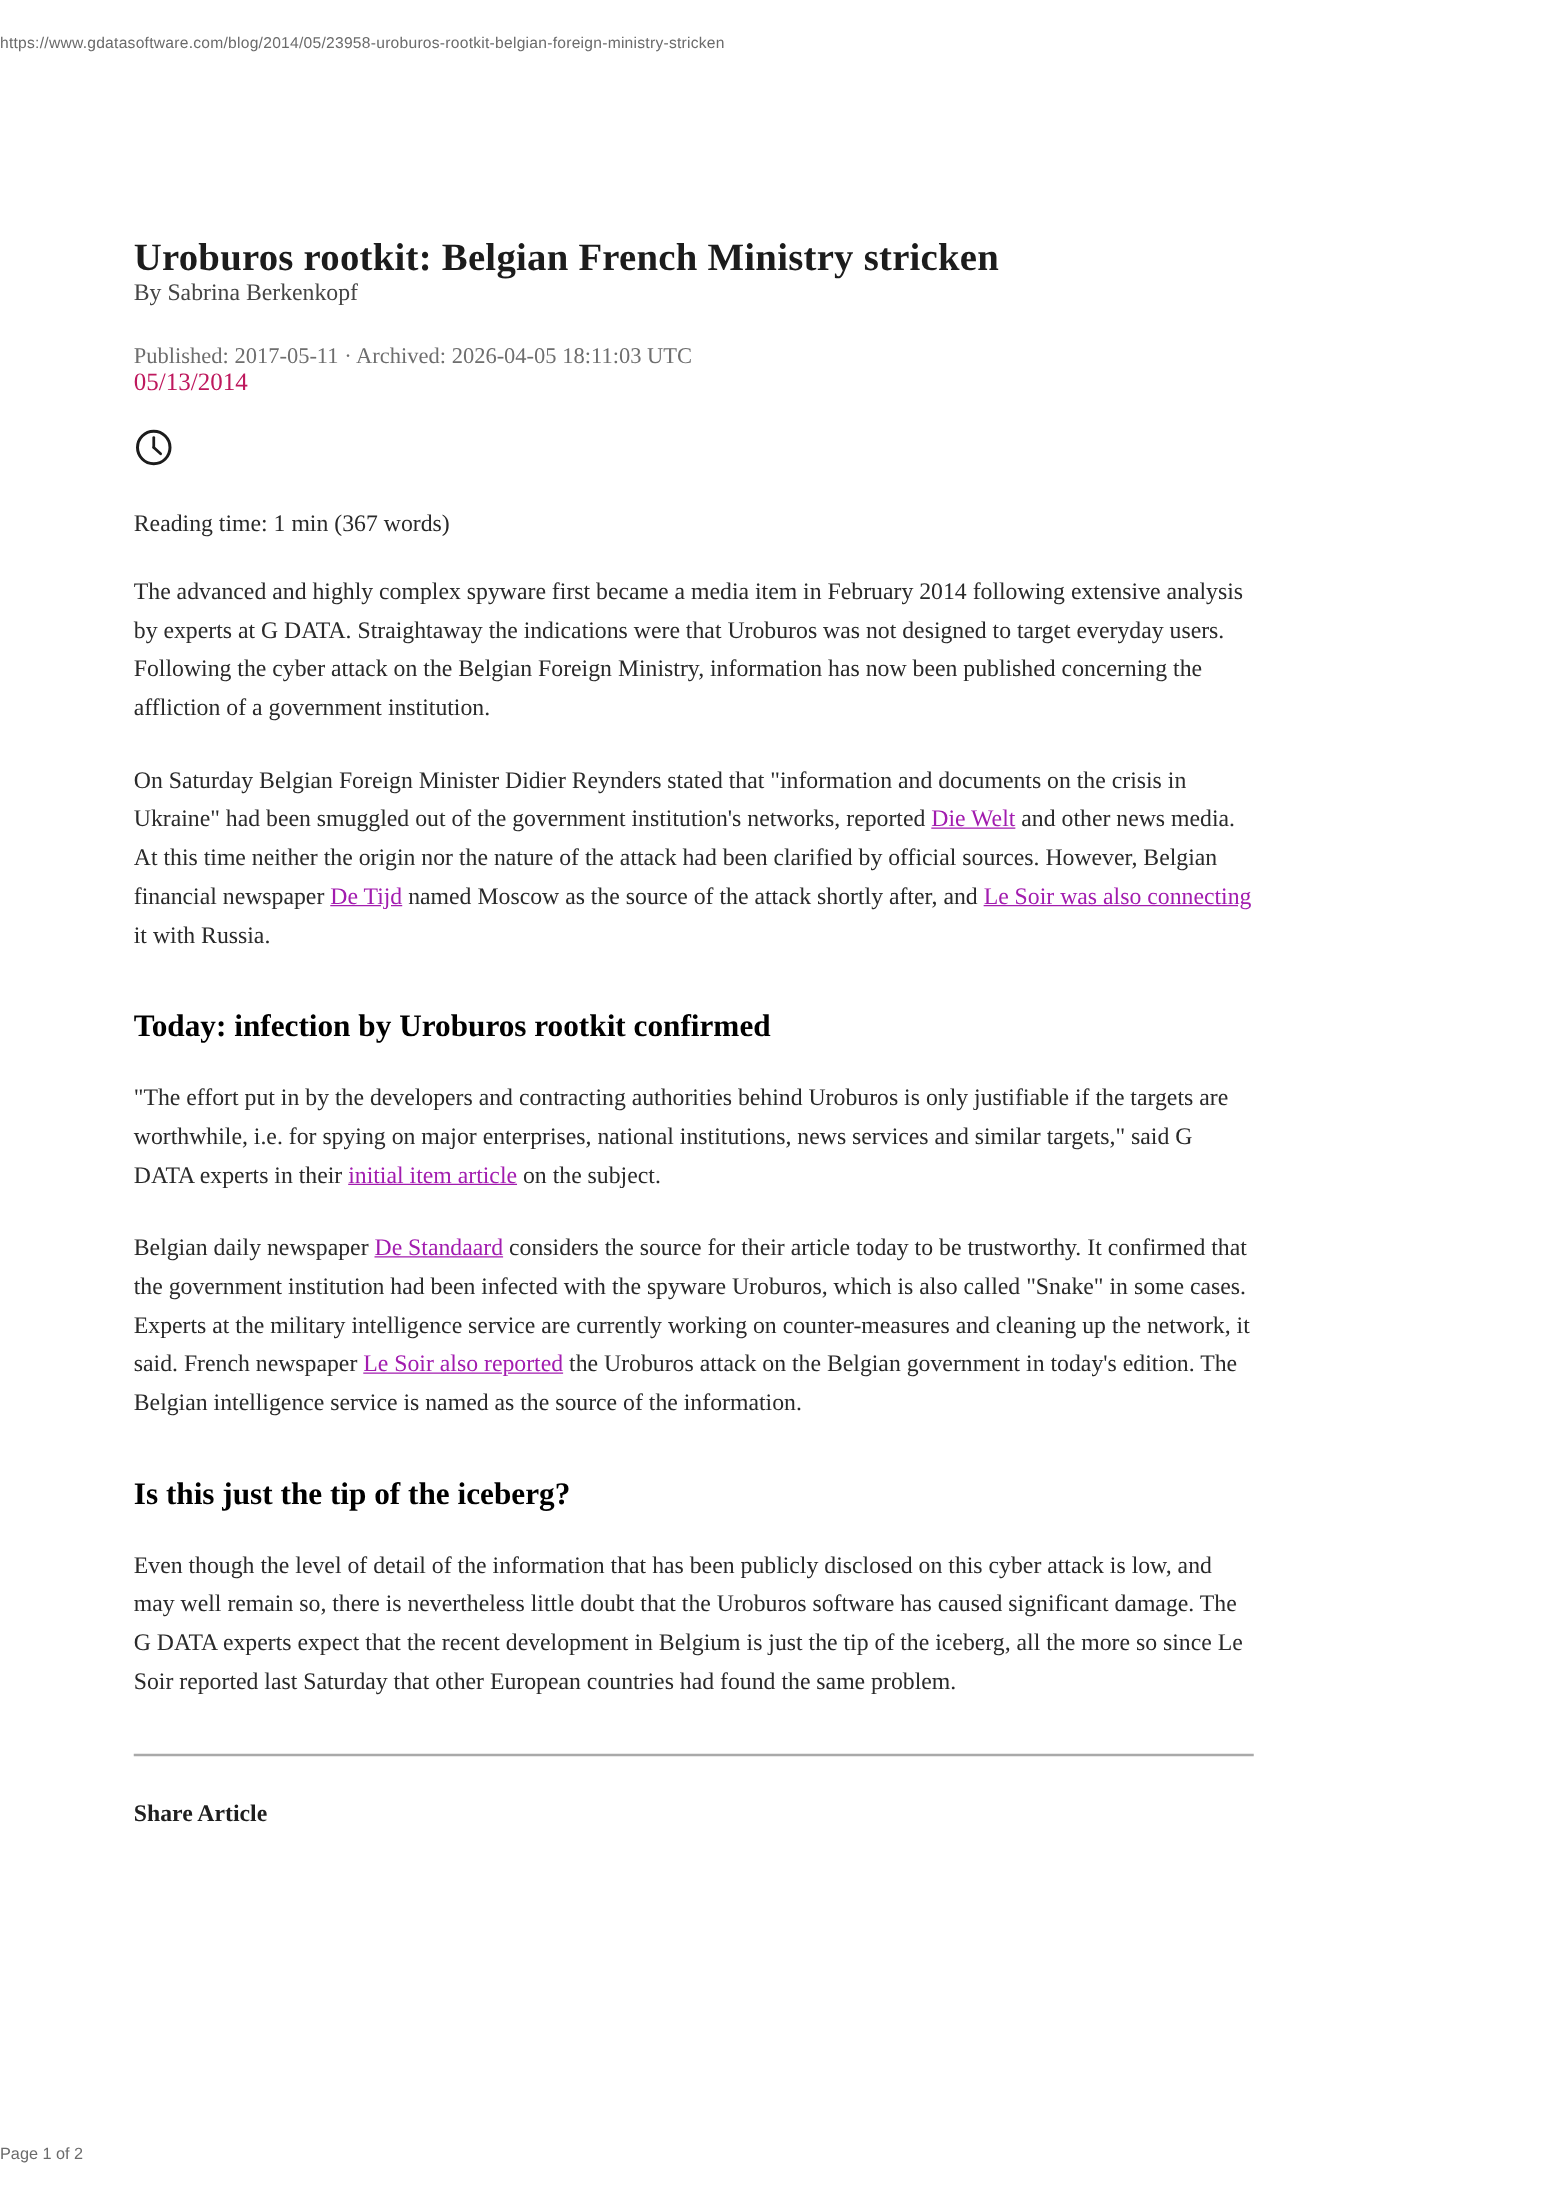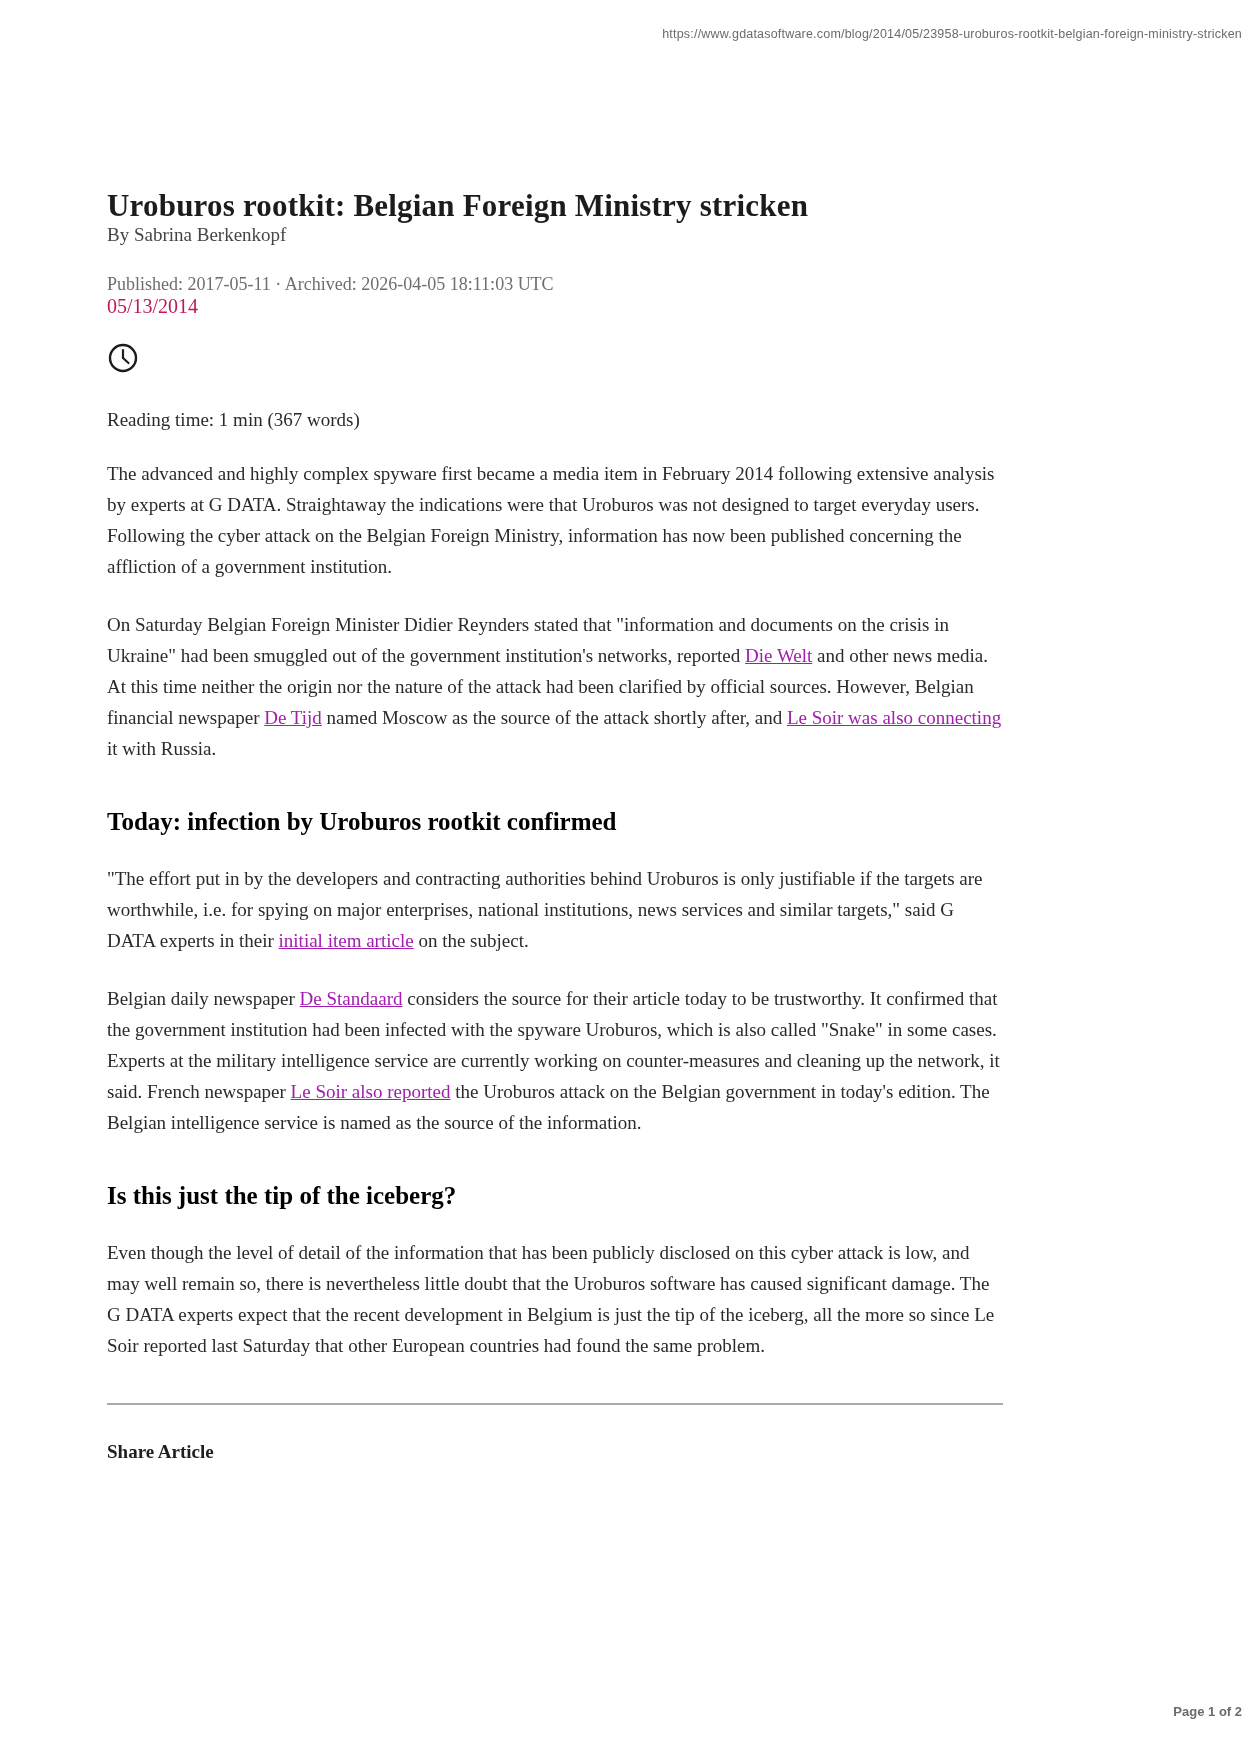--- a/index.html
+++ b/index.html
@@ -10,21 +10,21 @@
     position: relative;
     font-family: "Liberation Serif", serif;
     color: #222222;
     overflow: hidden;
   }
   .print-header {
     position: absolute;
     top: 27px;
     left: 0;
     width: 100%;
-    text-align: right;
+    text-align: left;
     font-family: "Liberation Sans", sans-serif;
     font-size: 12.5px;
     color: #6b6b6b;
     letter-spacing: 0.2px;
   }
   .content {
     position: absolute;
     top: 0;
     left: 107px;
     width: 896px;
@@ -88,38 +88,37 @@
     width: 100%;
   }
   .share-heading {
     margin-top: 36px;
     font-size: 19px;
     font-weight: bold;
     color: #1f1f1f;
   }
   .print-footer {
     position: absolute;
-    bottom: 37px;
+    bottom: 26px;
     left: 0;
     width: 100%;
-    text-align: right;
+    text-align: left;
     font-family: "Liberation Sans", sans-serif;
     font-size: 13px;
     color: #6b6b6b;
-    font-weight: bold;
   }
 </style>
 </head>
 <body>
 
 <div class="print-header">https://www.gdatasoftware.com/blog/2014/05/23958-uroburos-rootkit-belgian-foreign-ministry-stricken</div>
 
 <div class="content">
 
-  <h1 class="article-title">Uroburos rootkit: Belgian Foreign Ministry stricken</h1>
+  <h1 class="article-title">Uroburos rootkit: Belgian French Ministry stricken</h1>
 
   <div class="byline">By Sabrina Berkenkopf</div>
 
   <div class="meta-line">Published: 2017-05-11 · Archived: 2026-04-05 18:11:03 UTC</div>
 
   <div class="date-line">05/13/2014</div>
 
   <div class="clock-wrap">
     <svg width="32" height="32" viewBox="0 0 32 32">
       <circle cx="16" cy="16" r="13" fill="none" stroke="#1c1c1c" stroke-width="2.4"></circle>

